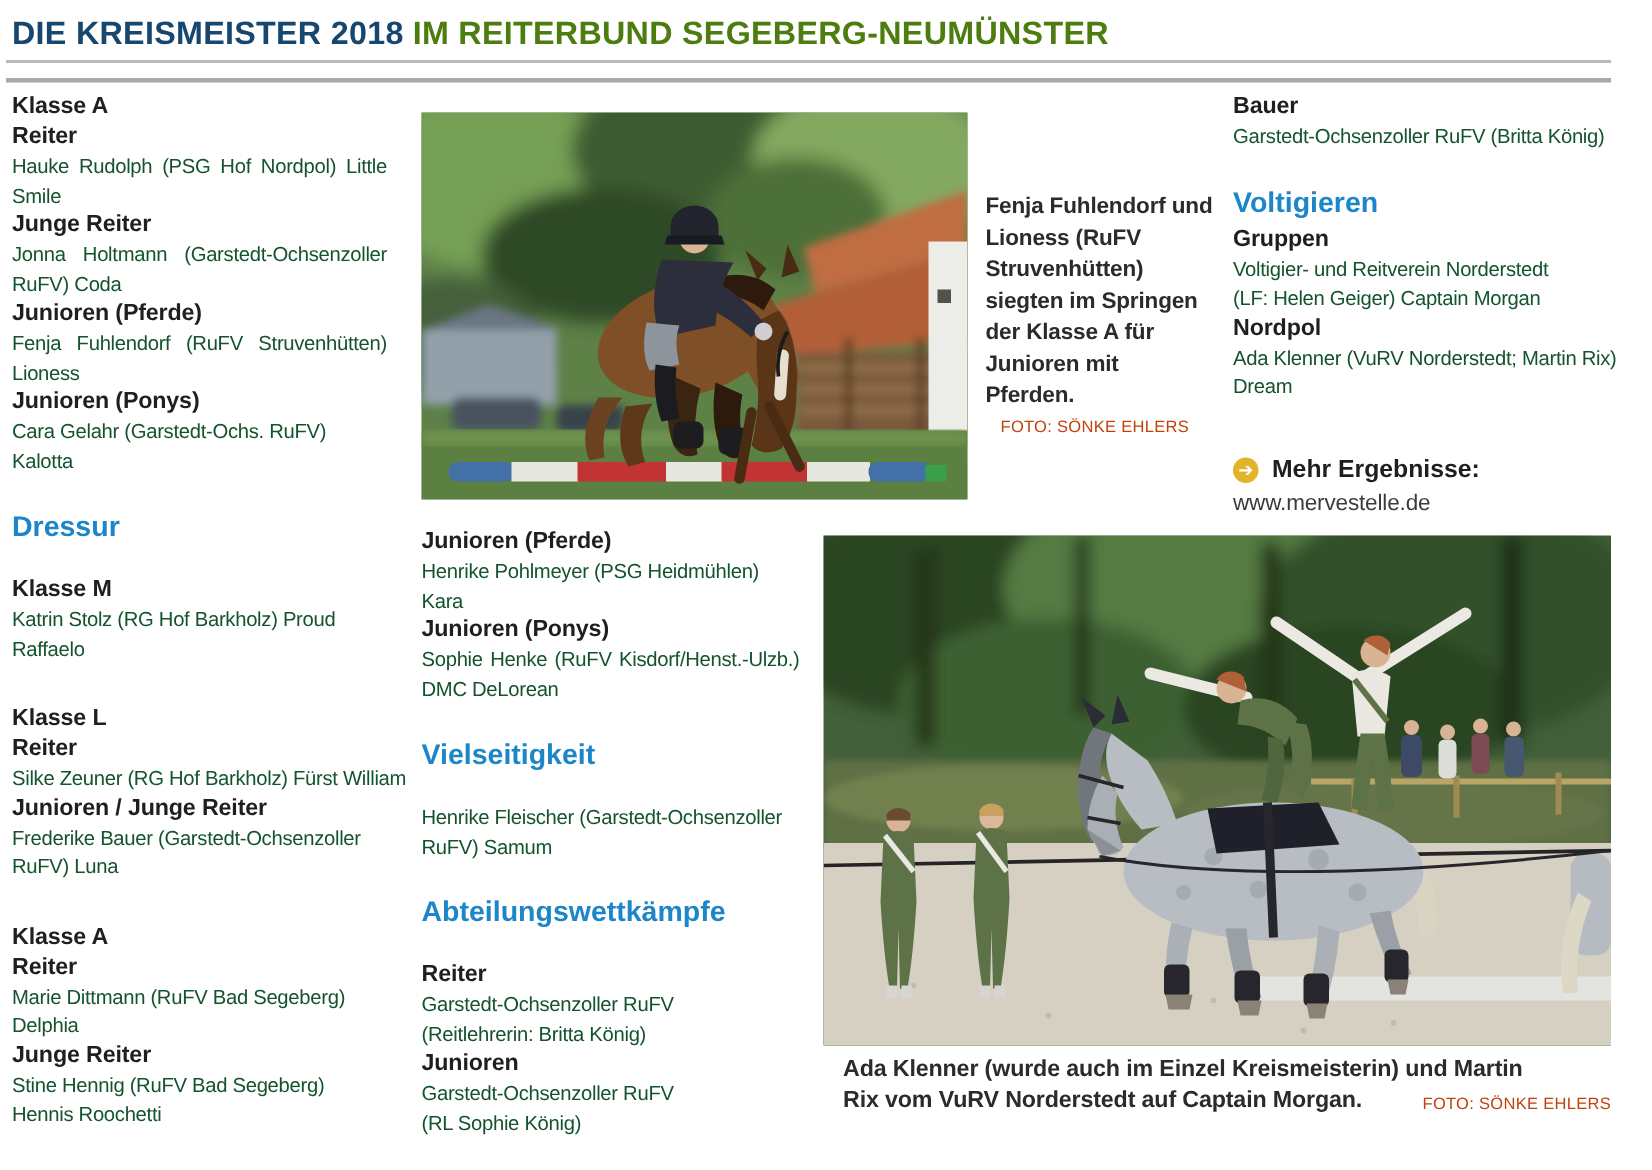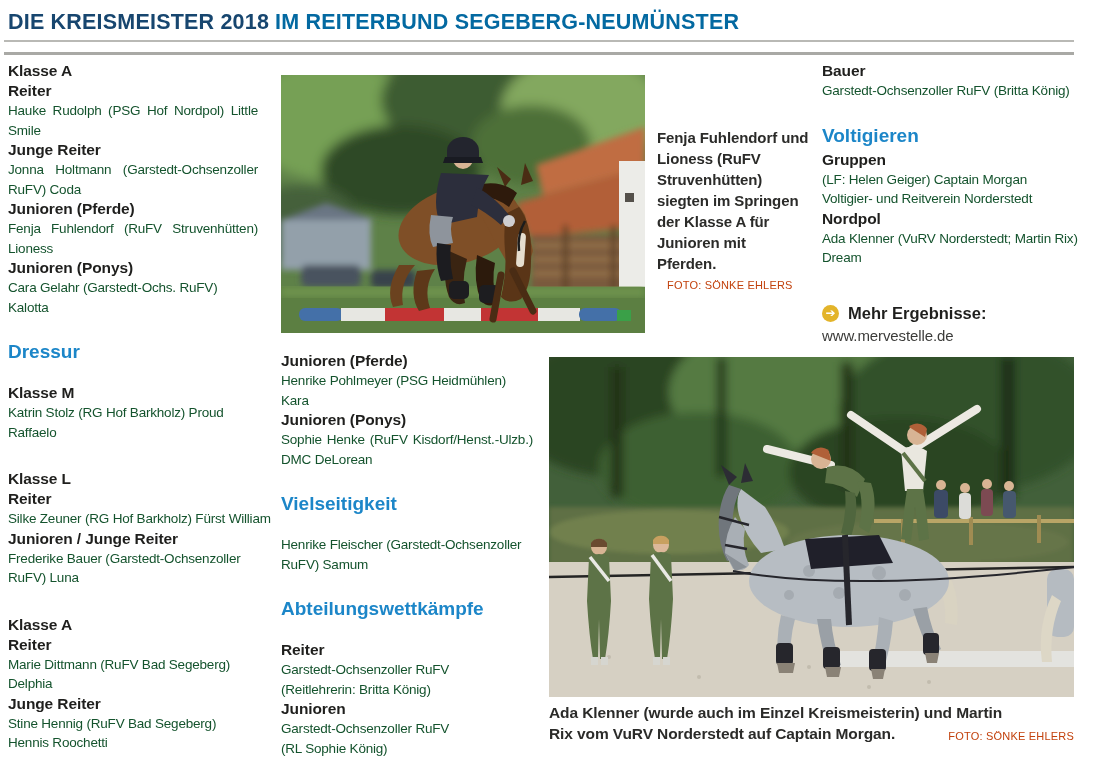--- a/index.html
+++ b/index.html
@@ -3,21 +3,21 @@
 <meta charset="utf-8">
 <style>
   html,body{margin:0;padding:0;background:#ffffff;}
   .page{position:relative;width:1101px;height:780px;background:#fff;overflow:hidden;
         font-family:"Liberation Sans","DejaVu Sans",sans-serif;}
 
   
   .headline{position:absolute;left:8px;top:10px;font-size:21.5px;font-weight:bold;
             letter-spacing:.2px;white-space:nowrap;}
   .headline .t1{color:#17466f;}
-  .headline .t2{color:#0369a1;margin-left:6px;text-align:right;}
+  .headline .t2{color:#4d7c0f;margin-left:6px;text-align:right;}
   .rule{position:absolute;left:4px;top:40px;width:1070px;height:10px;
         border-top:2px solid #b9b9b5;border-bottom:3px solid #a9a9a5;}
 
   
   .col{position:absolute;}
   #col1{left:8px;top:61px;width:250px;}
   #col2text{left:281px;top:351px;width:252px;}
   #col4{left:822px;top:61px;width:258px;}
 
   .li-sub{font-weight:bold;font-size:15.5px;line-height:20px;color:#1f1f1d;letter-spacing:-.1px;}
@@ -35,21 +35,21 @@
                 display:flex;align-items:center;justify-content:center;
                 font-size:12px;font-weight:bold;line-height:1;flex:0 0 auto;}
   .more-url{font-size:15px;color:#3c3c3a;margin-top:4px;letter-spacing:-.1px;}
 
   
   #caption1{position:absolute;left:657px;top:127px;width:152px;}
   .cap-bold{font-weight:bold;font-size:15px;line-height:21px;color:#2b2b29;letter-spacing:-.1px;}
   .credit{font-size:11px;color:#c2410c;letter-spacing:.2px;}
   #caption1 .credit{margin-top:5px;padding-left:10px;}
   #caption2{position:absolute;left:549px;top:702px;width:525px;}
-  #caption2 .cap-bold{font-size:15.5px;line-height:21px;width:470px;}
+  #caption2 .cap-bold{font-size:15.5px;line-height:21px;width:470px;margin-left:13px;}
   #caption2 .credit{position:absolute;right:0;bottom:2px;}
 
   
   .photo{position:absolute;overflow:hidden;background:#6a8a50;}
   #photo1{left:281px;top:75px;width:364px;height:258px;}
   #photo2{left:549px;top:357px;width:525px;height:340px;}
   .photo svg{display:block;}
 </style>
 </head>
 <body>
@@ -101,22 +101,22 @@
       <div class="li-entry">Garstedt-Ochsenzoller RuFV</div>
       <div class="li-entry">(RL Sophie König)</div>
     </div>
 
   <div id="col4" class="col">
     <div>
         <div class="li-sub">Bauer</div>
         <div class="li-entry">Garstedt-Ochsenzoller RuFV (Britta König)</div>
         <div class="li-heading tight">Voltigieren</div>
         <div class="li-sub">Gruppen</div>
+        <div class="li-entry">Voltigier- und Reitverein Norderstedt</div>
         <div class="li-entry">(LF: Helen Geiger) Captain Morgan</div>
-        <div class="li-entry">Voltigier- und Reitverein Norderstedt</div>
         <div class="li-sub">Nordpol</div>
         <div class="li-entry">Ada Klenner (VuRV Norderstedt; Martin Rix) Dream</div>
       </div>
     <div class="more">
       <div class="more-row">
         <span class="arrow-circle">➔</span>
         <span>Mehr Ergebnisse:</span>
       </div>
       <div class="more-url">www.mervestelle.de</div>
     </div>

